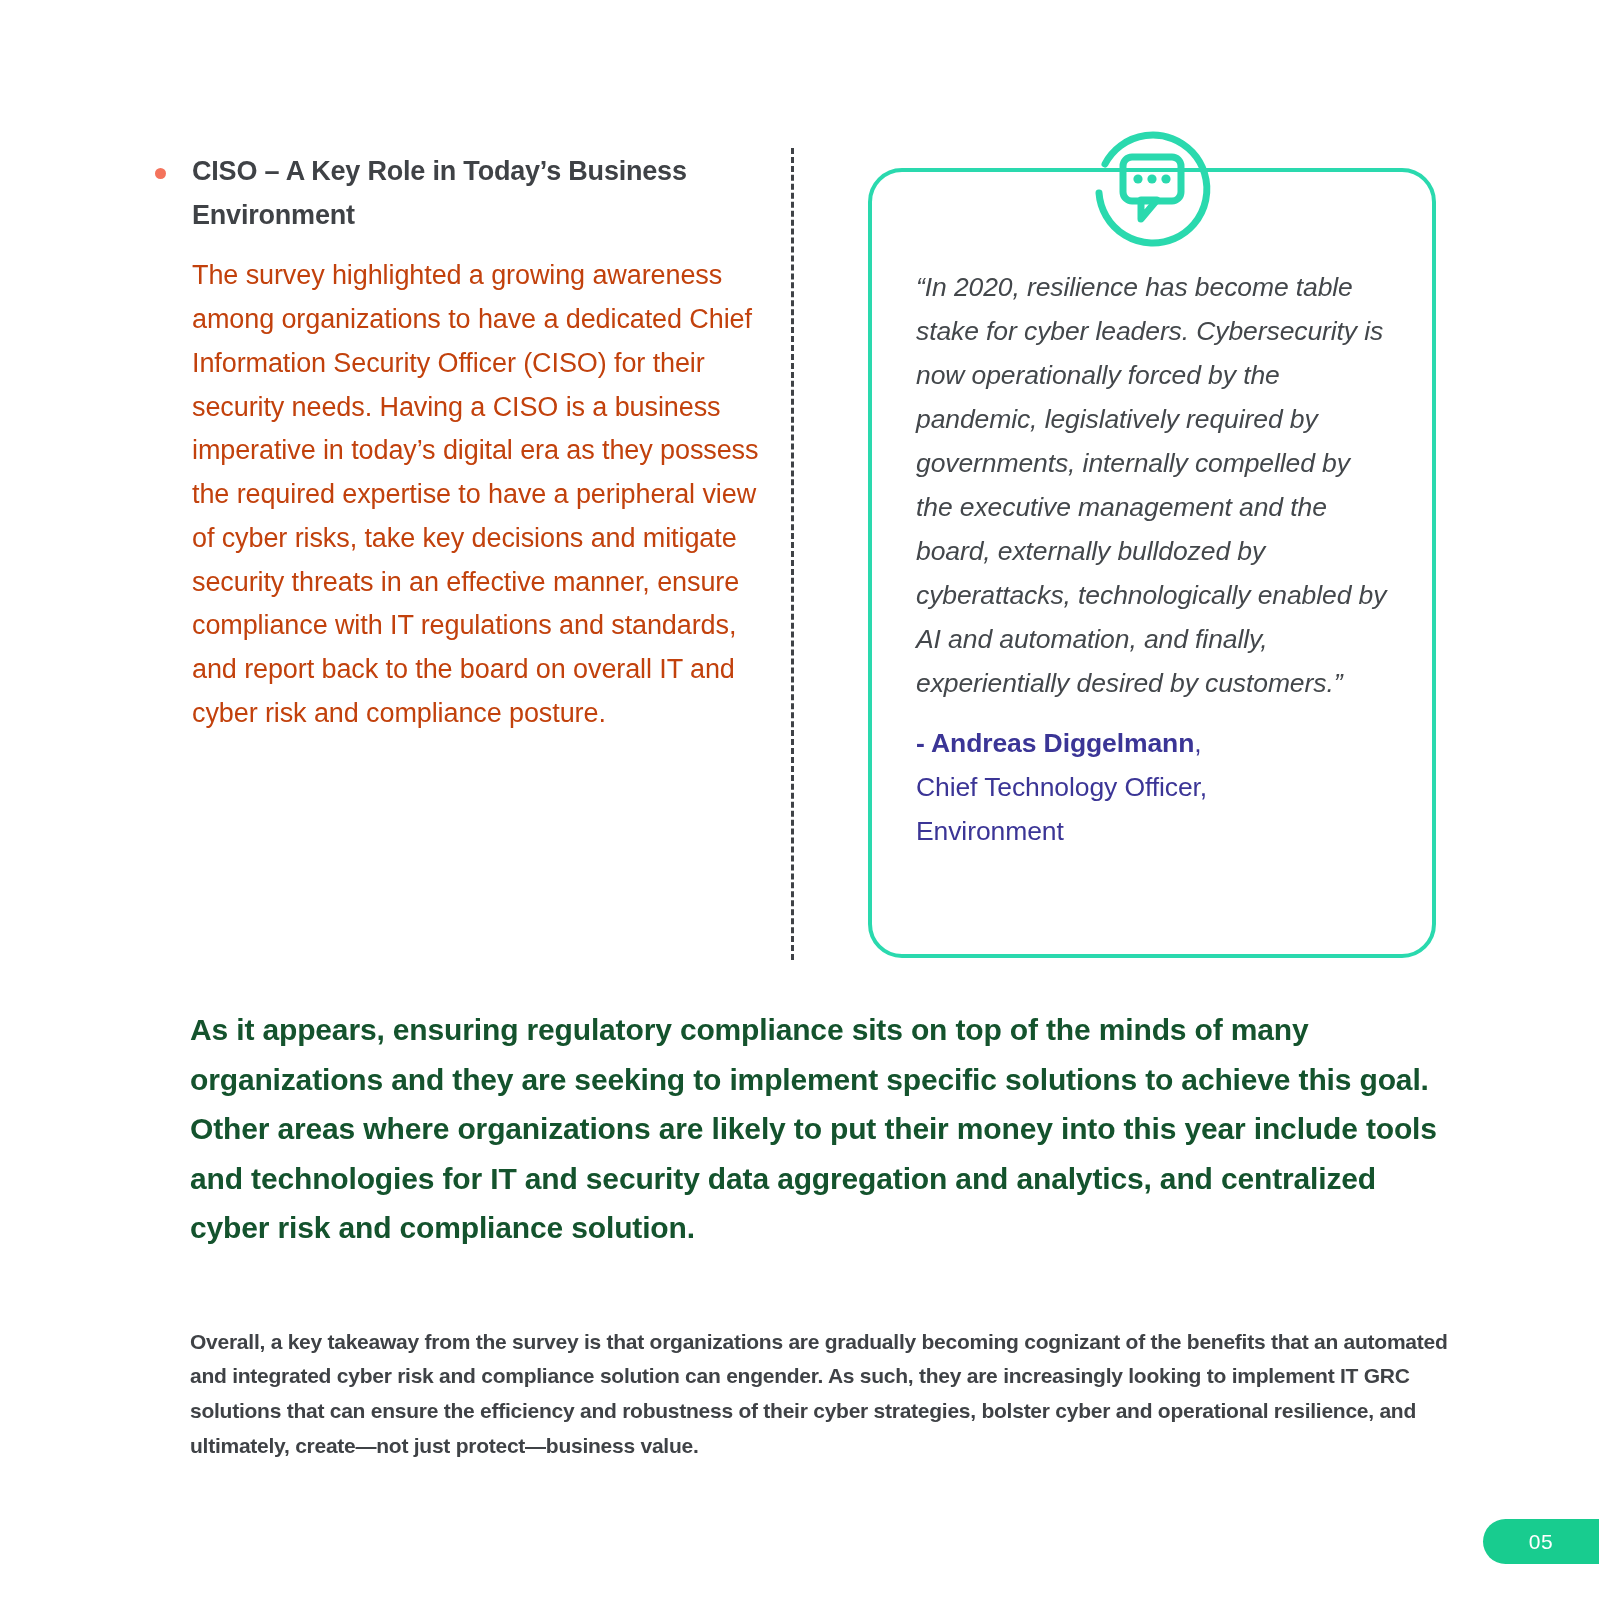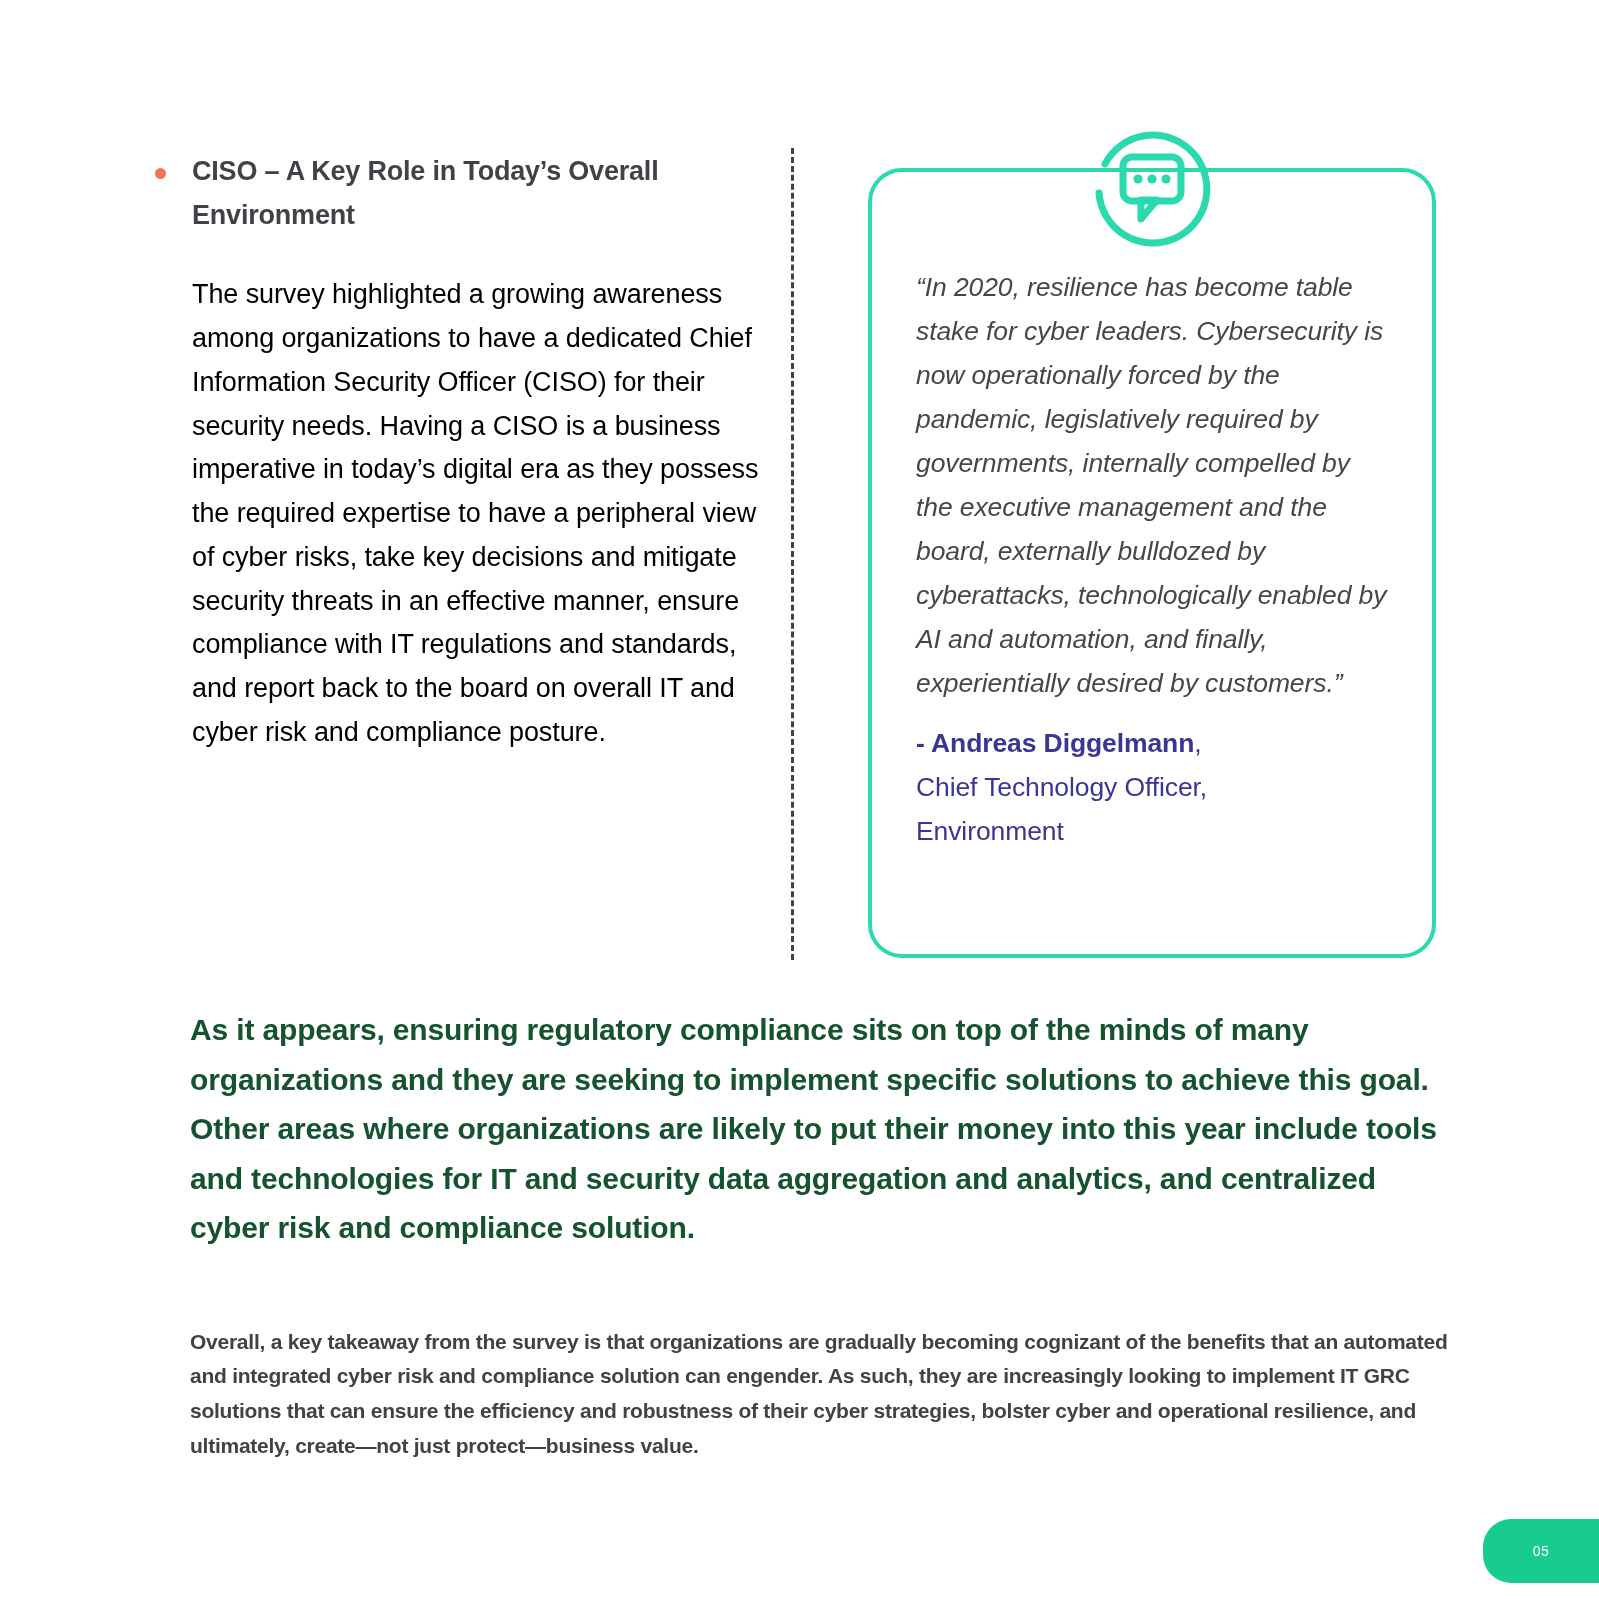--- a/index.html
+++ b/index.html
@@ -51,25 +51,25 @@
   }
   .bullet-heading {
     font-size: 27px;
     font-weight: bold;
     color: #3f4246;
     line-height: 1.62;
     letter-spacing: -0.2px;
   }
 
   .left-para {
-    margin-top: 36px;
+    margin-top: 17px;
     margin-left: 37px;
     font-size: 27px;
     line-height: 1.62;
-    color: #000000;
+    color: #c2410c;
     font-weight: 300;
     letter-spacing: -0.1px;
   }
 
   .bullet-row.second {
     margin-top: 68px;
   }
 
   
   .divider {
@@ -154,45 +154,45 @@
     font-weight: bold;
     letter-spacing: -0.25px;
   }
 
   
   .page-tab {
     position: absolute;
     right: 0;
     top: 1519px;
     width: 116px;
-    height: 64px;
+    height: 45px;
     background: #18cc8f;
     border-top-left-radius: 28px;
     border-bottom-left-radius: 28px;
     color: #ffffff;
-    font-size: 14px;
+    font-size: 21px;
     font-weight: 400;
     display: flex;
     align-items: center;
     justify-content: center;
     letter-spacing: 0.5px;
   }
 </style>
 </head>
 <body>
 
 <div id="page">
 
   <div class="top-area">
 
     <div class="left-col">
 
       <div class="bullet-row">
         <span class="bullet-dot"></span>
-        <div class="bullet-heading">CISO – A Key Role in Today’s Overall Environment</div>
+        <div class="bullet-heading">CISO – A Key Role in Today’s Business Environment</div>
       </div>
 
       <div class="left-para">The survey highlighted a growing awareness among organizations to have a dedicated Chief Information Security Officer (CISO) for their security needs. Having a CISO is a business imperative in today’s digital era as they possess the required expertise to have a peripheral view of cyber risks, take key decisions and mitigate security threats in an effective manner, ensure compliance with IT regulations and standards, and report back to the board on overall IT and cyber risk and compliance posture.</div>
 
 
     </div>
 
     <div class="divider"></div>
 
     <div class="quote-card"></div>

